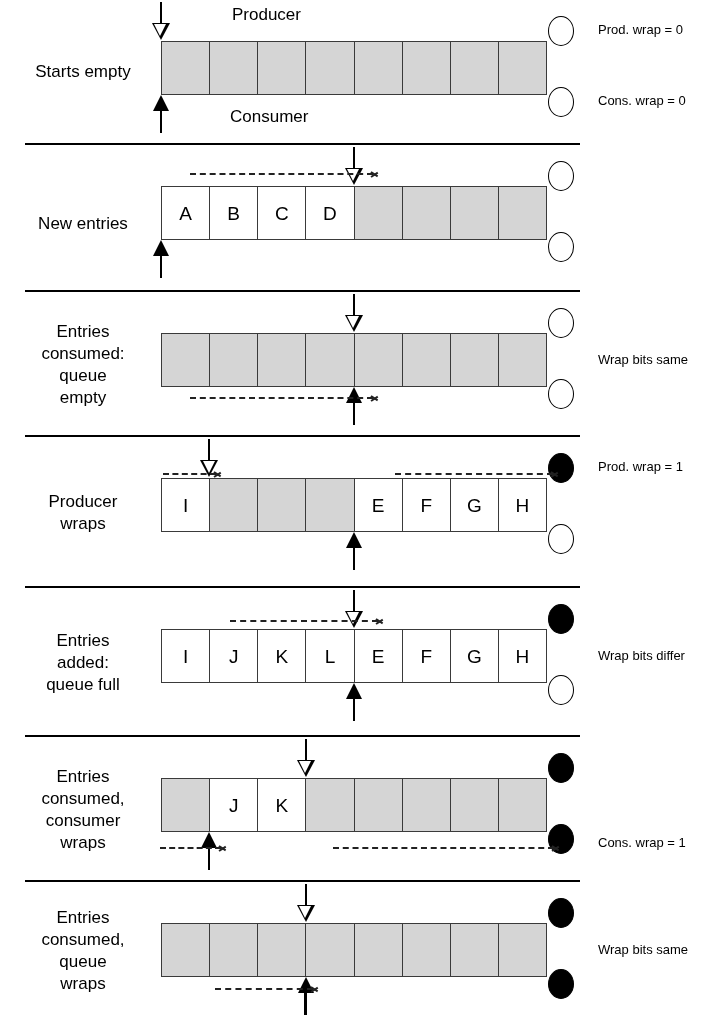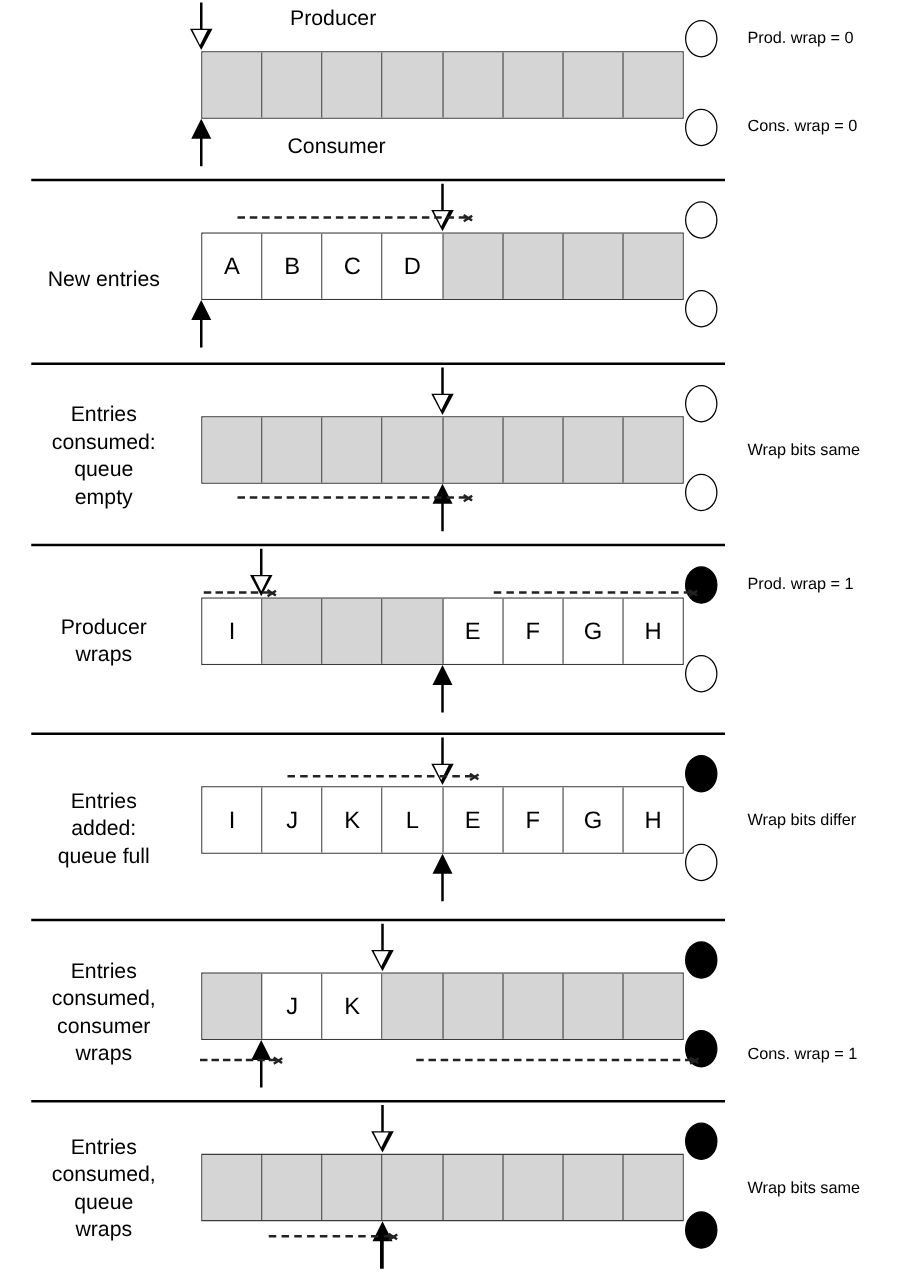--- a/index.html
+++ b/index.html
@@ -119,20 +119,23 @@
   .sep{
     position:absolute;left:25px;width:555px;height:0;
     border-top:2.4px solid #000;
   }
 </style>
 </head>
 <body>
 
 <div class="stage" id="stage">
     <div class="row" style="top: 0px; height: 143px;">
+      <div class="left-label-wrap">
+        <div class="left-label">Starts empty</div>
+      </div>
       <div class="queue">
         <div class="cell gray"></div>
         <div class="cell gray"></div>
         <div class="cell gray"></div>
         <div class="cell gray"></div>
         <div class="cell gray"></div>
         <div class="cell gray"></div>
         <div class="cell gray"></div>
         <div class="cell gray"></div>
       </div>

